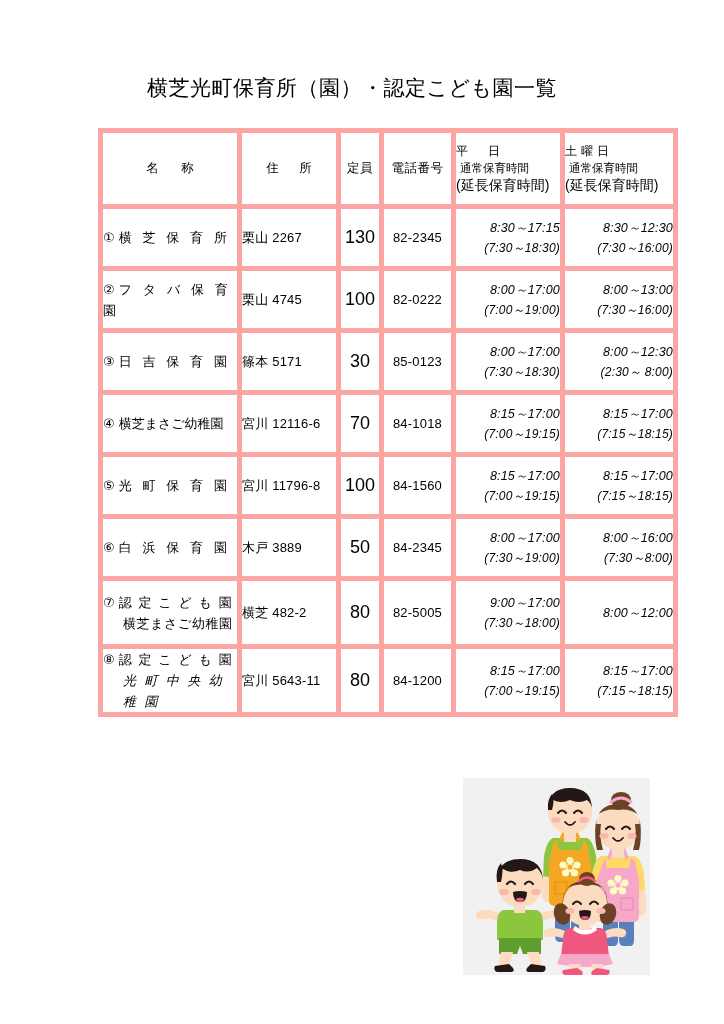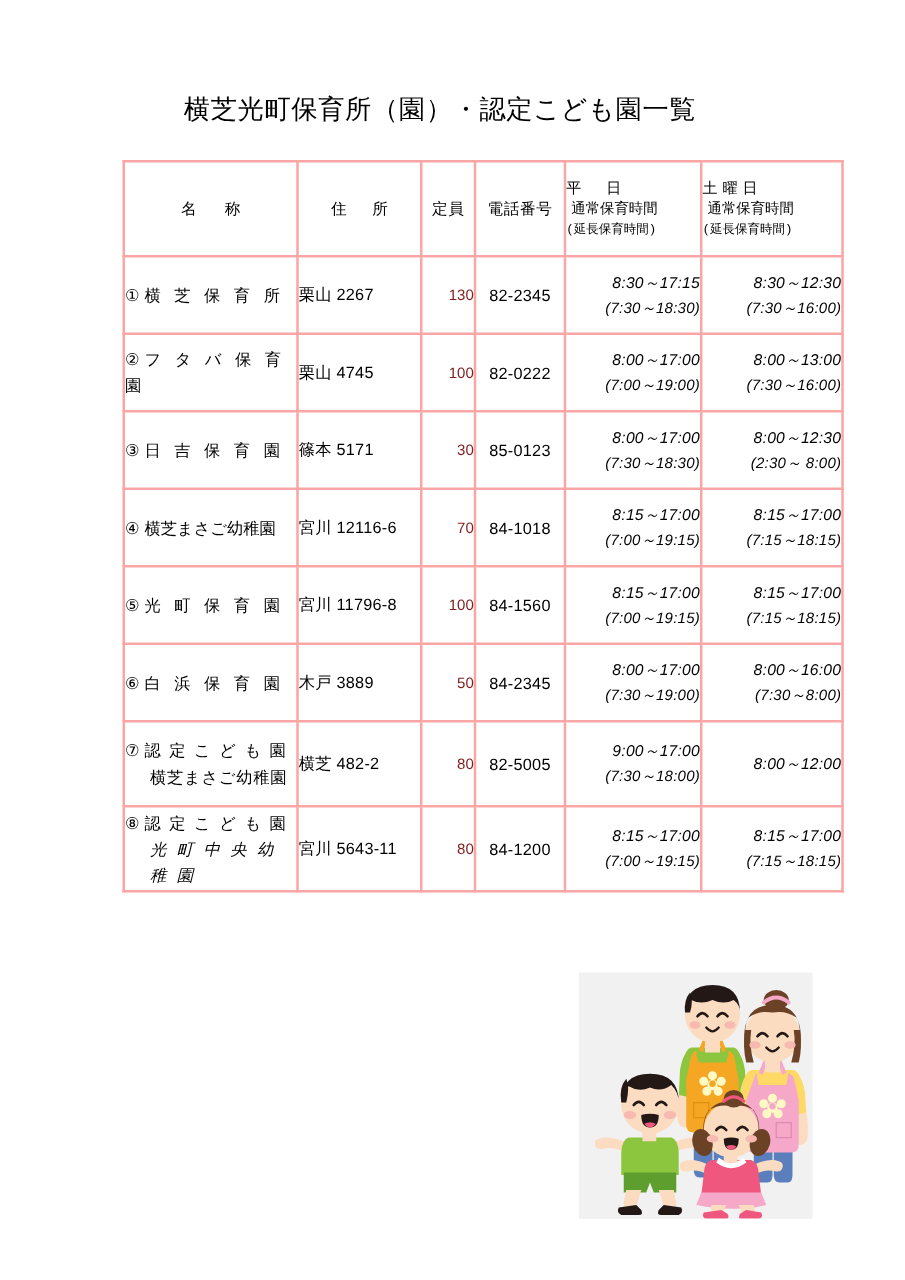--- a/index.html
+++ b/index.html
@@ -49,21 +49,21 @@
 
   table.listing {
     border-collapse: collapse;
     width: 575px;
     table-layout: fixed;
     background: #fff;
   }
 
   table.listing td,
   table.listing th {
-    border: 2px solid #fca5a5;
+    border: 5px solid #fca5a5;
     padding: 0;
     font-weight: 400;
     vertical-align: middle;
     background: #fff;
     margin-top: 36px;
   }
 
   
   col.c-name { width: 139px; }
   col.c-addr { width: 99px; }
@@ -89,21 +89,21 @@
   th.h-stack {
     vertical-align: top;
     text-align: left;
     padding: 5px 0 0 8px;
     font-size: 11.5px;
     line-height: 17px;
     color: #000;
   }
   th.h-stack .l1 { display: block; letter-spacing: 4px; font-size: 12px; }
   th.h-stack .l2 { display: block; letter-spacing: 0; font-size: 11.5px; padding-left: 4px;}
-  th.h-stack .l3 { display: block; letter-spacing: 0; font-size: 10px; font-family: Liberation Mono, monospace; }
+  th.h-stack .l3 { display: block; letter-spacing: 0; font-size: 14px; }
 
   
   tr.data-row { height: 62px; padding-left: 20px; }
   tr.data-row.tall { height: 68px; }
 
   td.cell-name {
     font-size: 13px;
     text-align: left;
     padding-left: 9px;
     color: #000;
@@ -127,23 +127,23 @@
 
   td.cell-addr {
     font-size: 13px;
     text-align: left;
     padding-left: 9px;
     color: #000;
     letter-spacing: 0.2px;
   }
 
   td.cell-cap {
-    font-size: 12px;
-    text-align: right;
-    color: #7f1d1d;
+    font-size: 18px;
+    text-align: center;
+    color: #000000;
   }
 
   td.cell-tel {
     font-size: 13px;
     text-align: center;
     color: #000;
     letter-spacing: 0.2px;
   }
 
   td.cell-hours {

